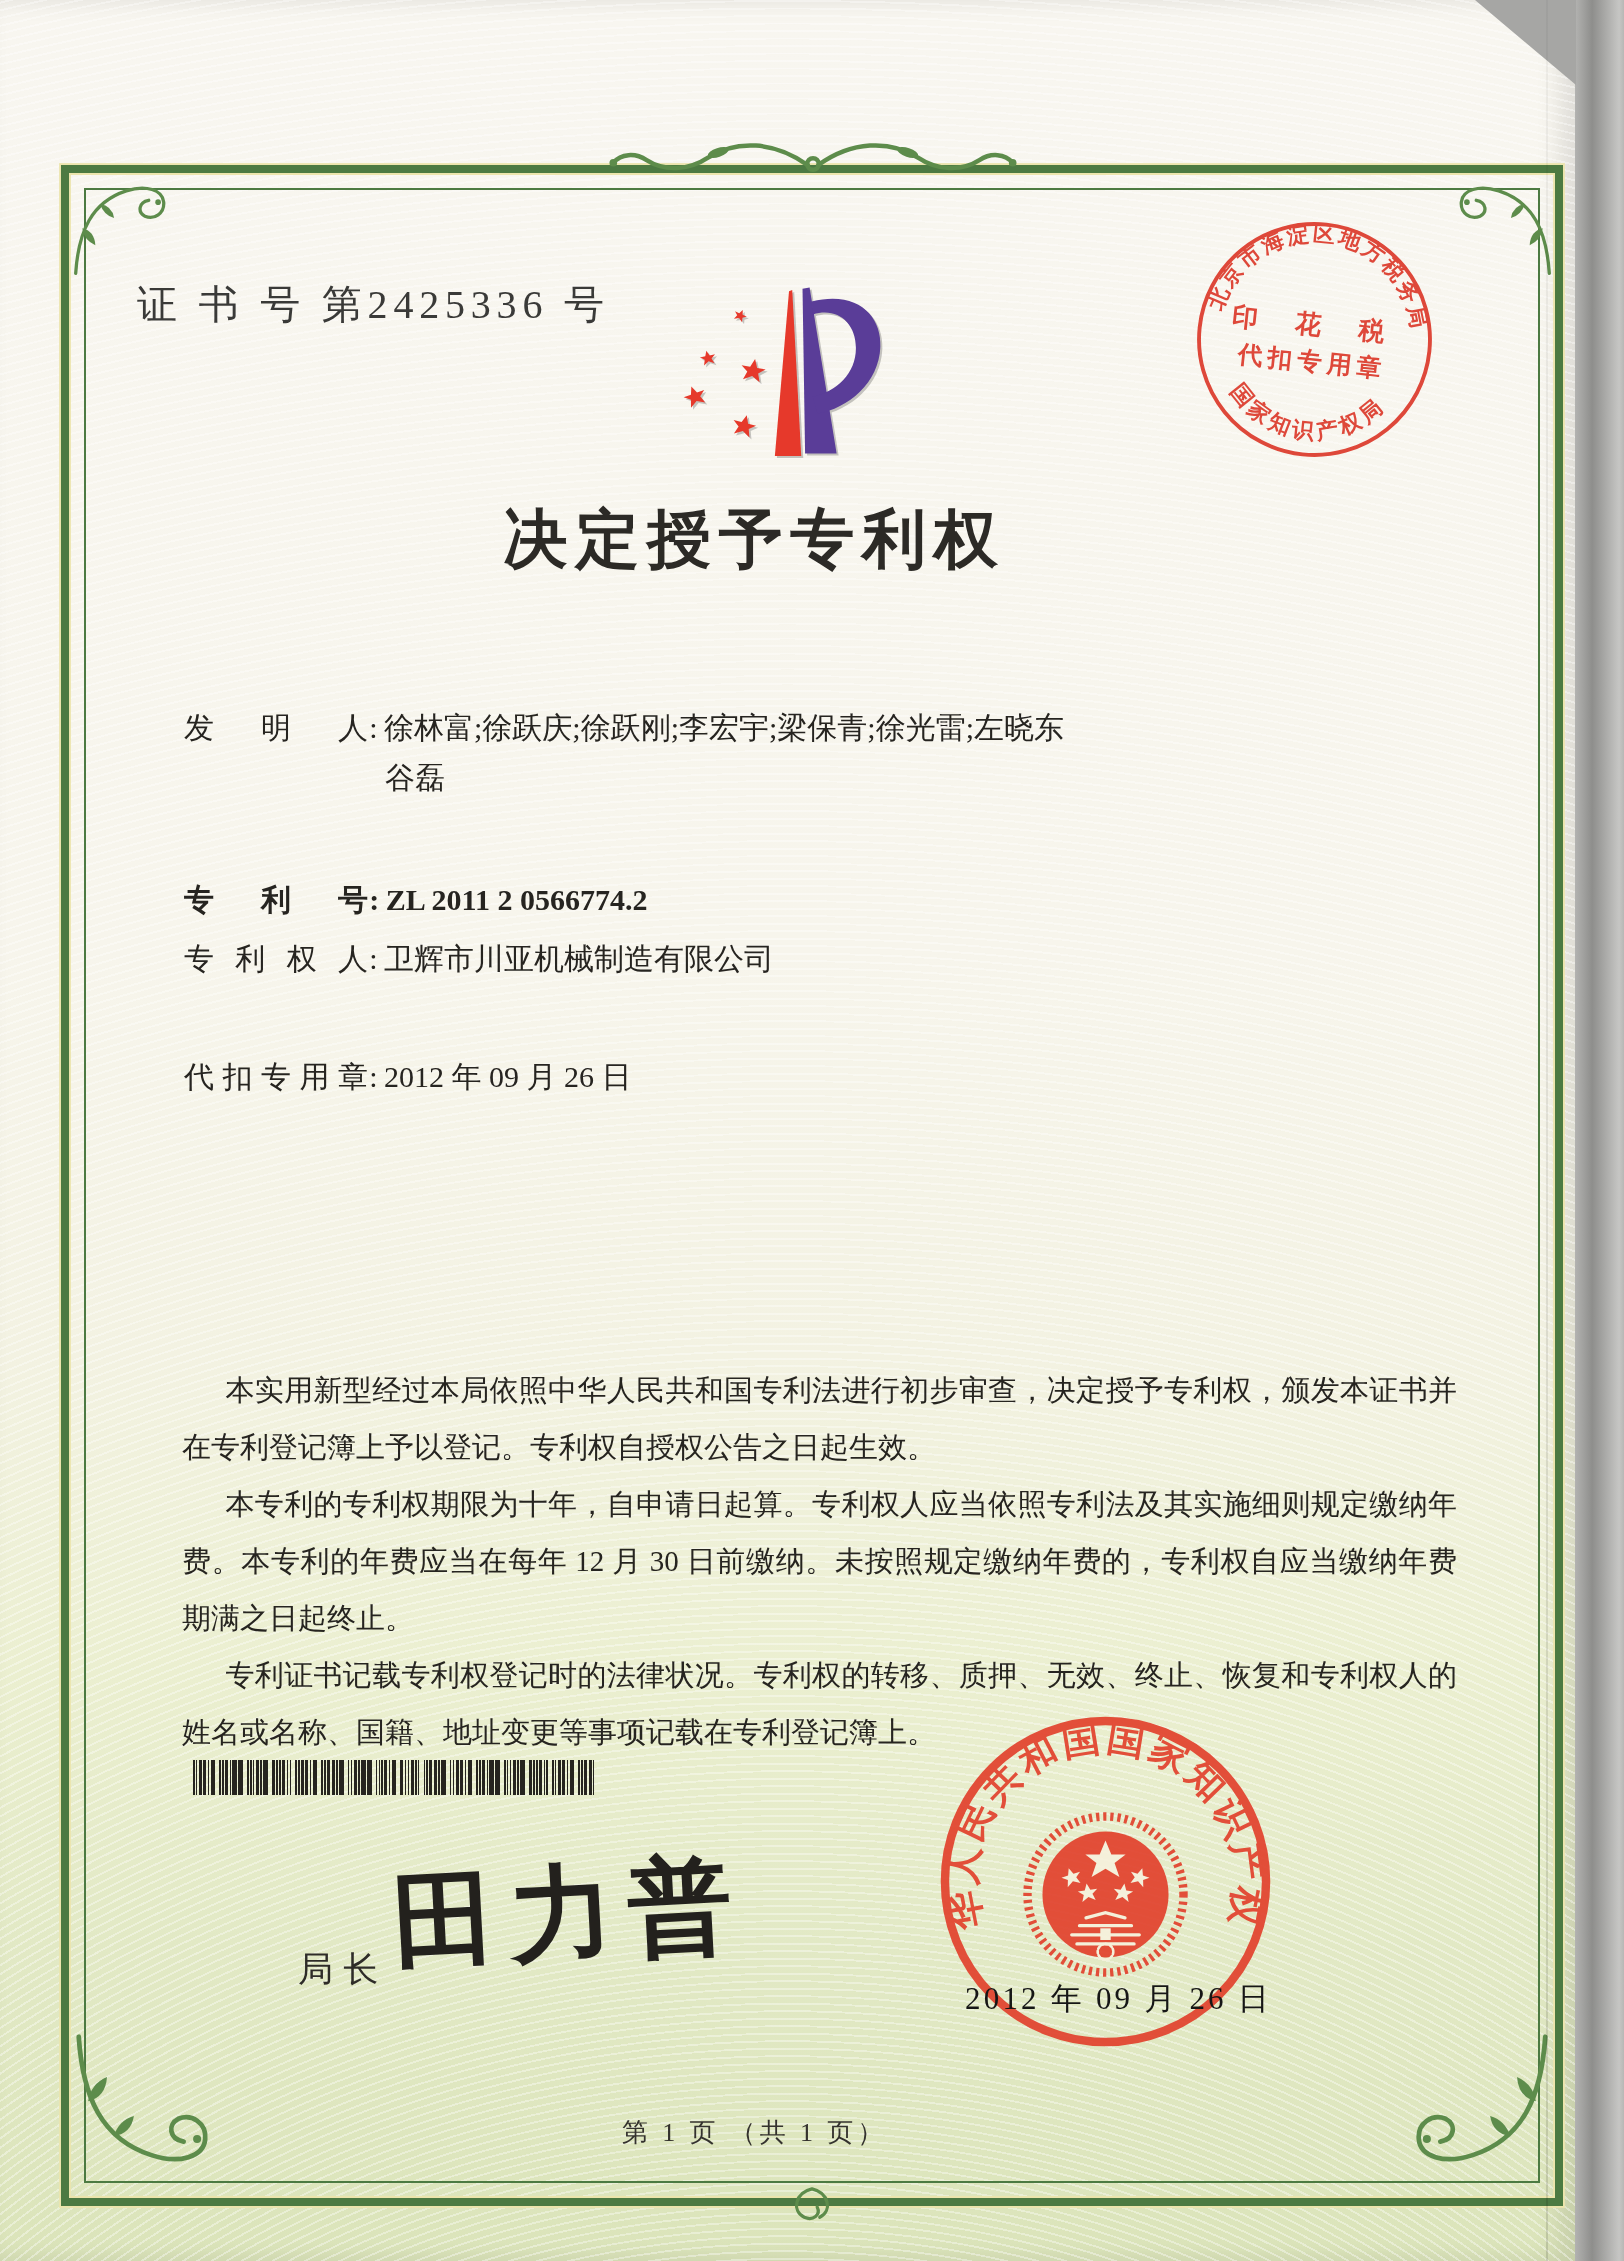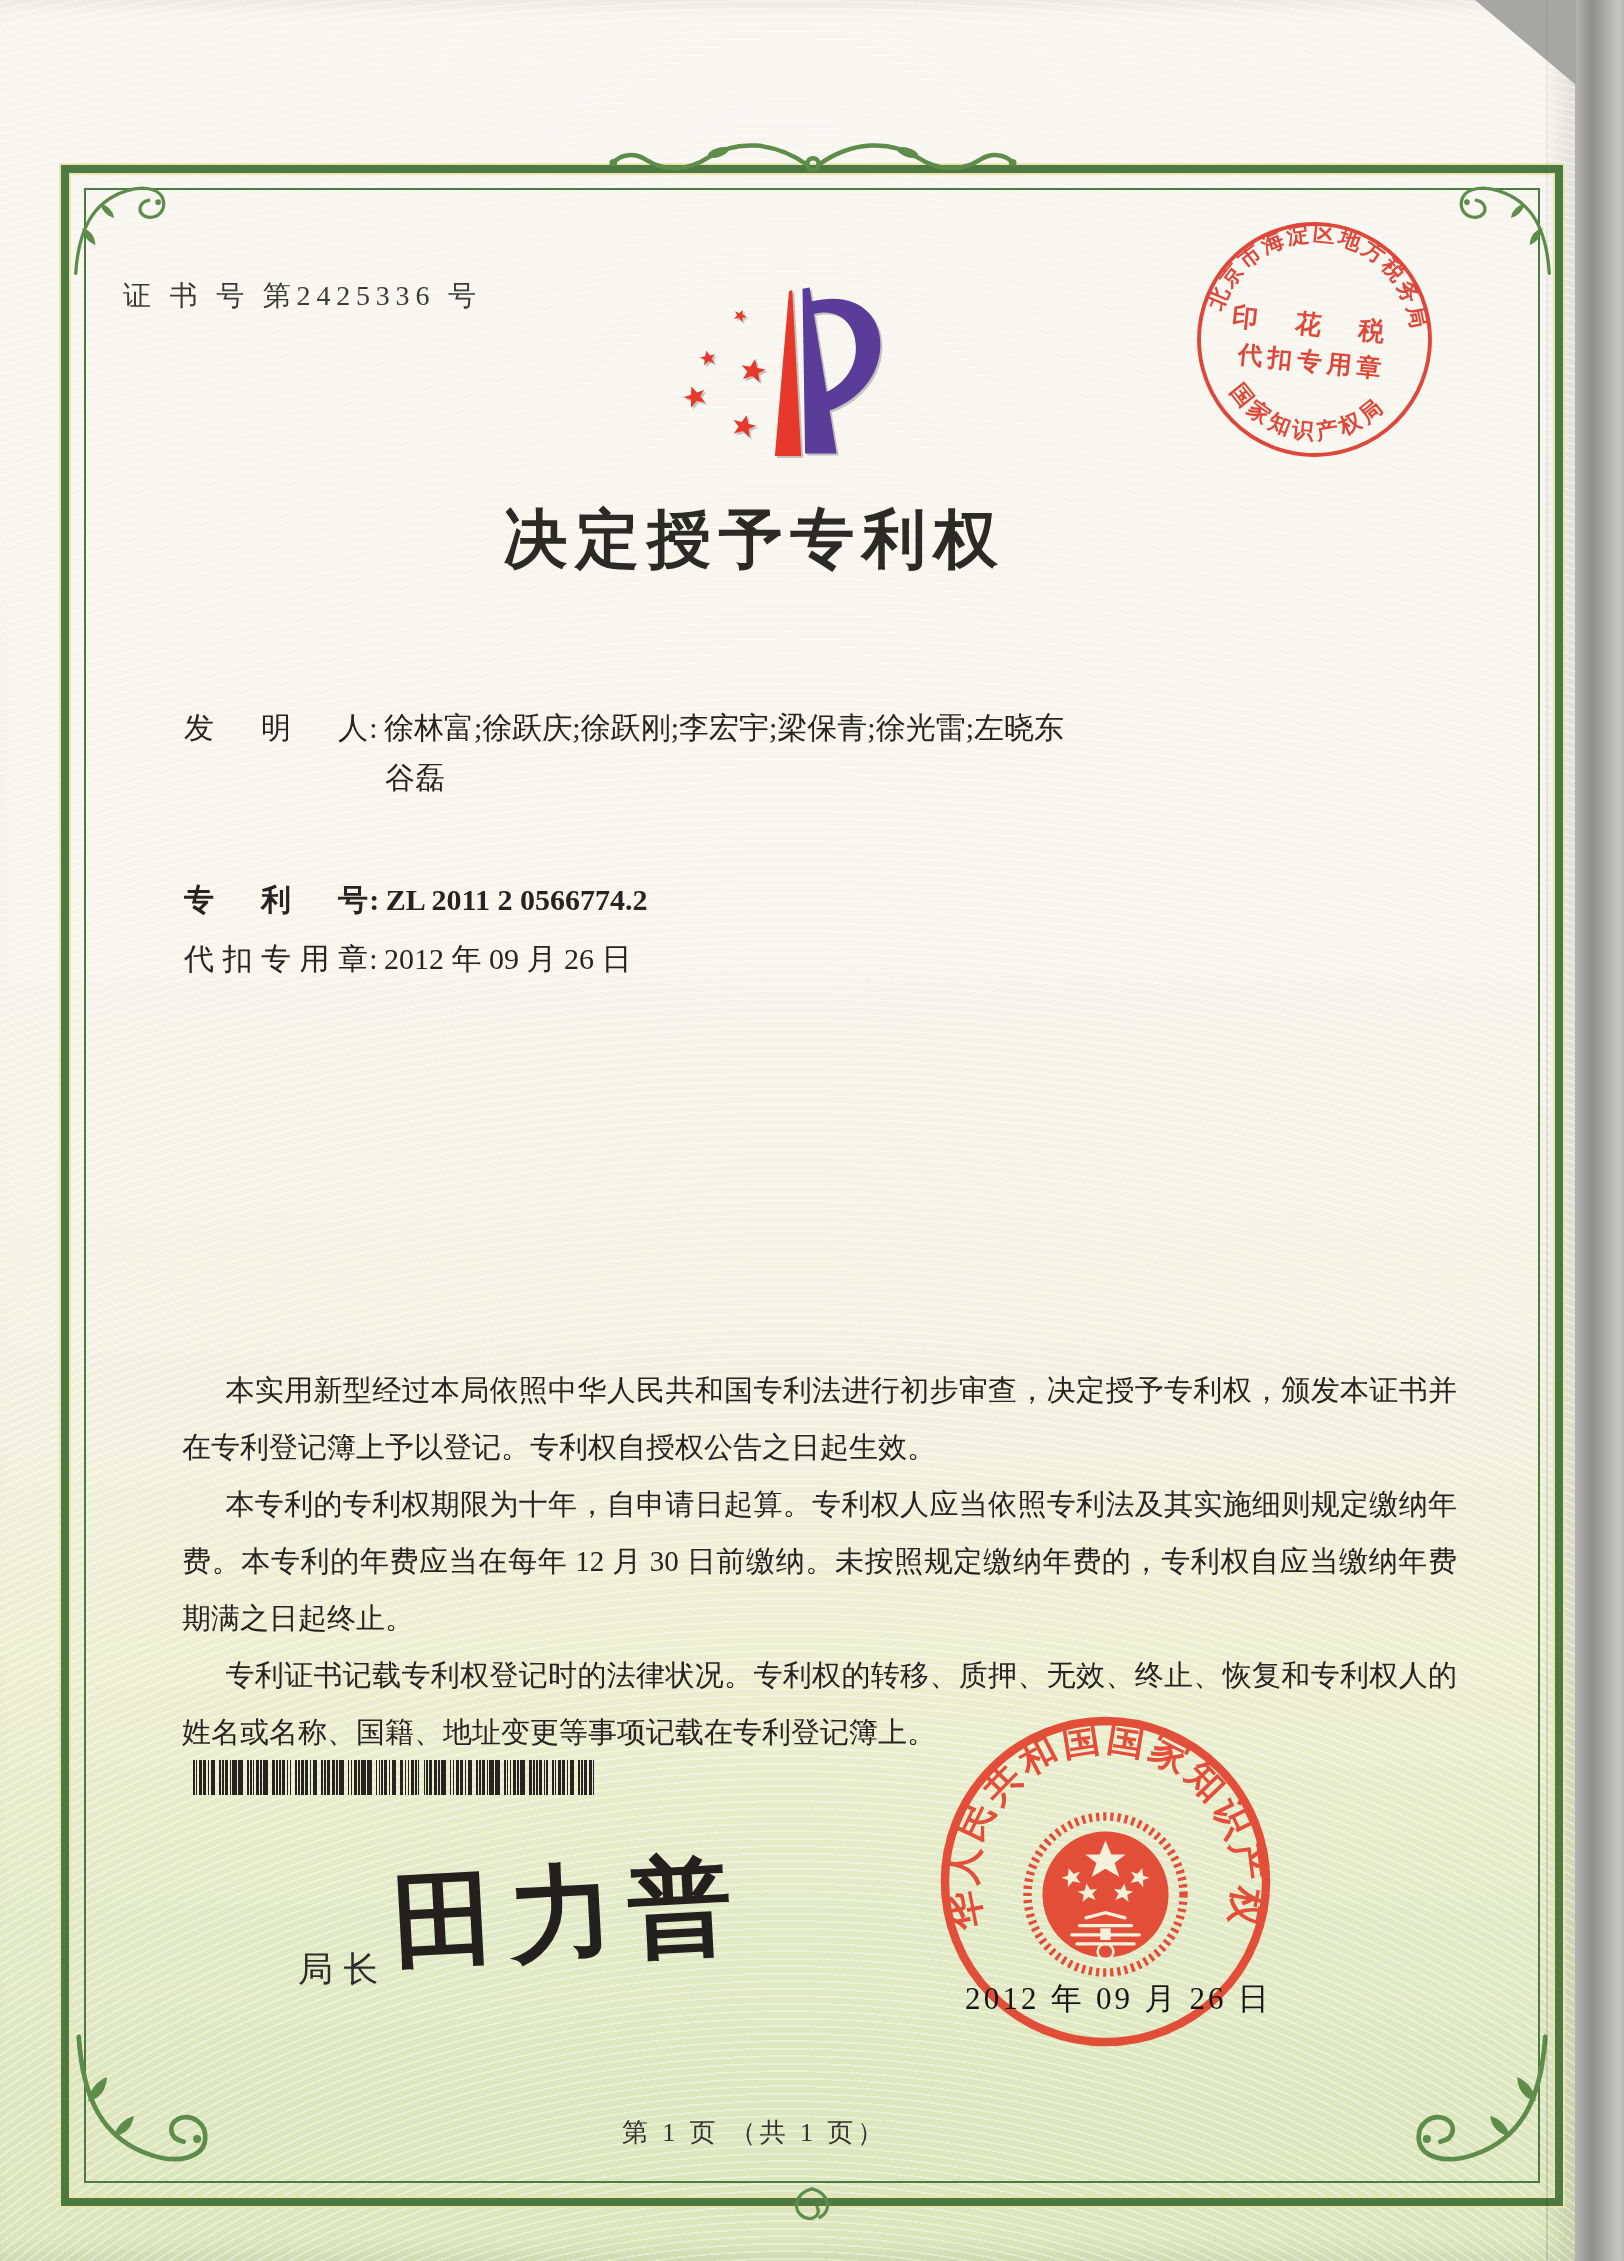--- a/index.html
+++ b/index.html
@@ -40,21 +40,21 @@
     box-shadow:0 0 0 1.9px #ece5ad, inset 0 0 0 1.9px #ece5ad;
   }
   .frame-inner{
     position:absolute;left:84px;top:188px;width:1456px;height:1995px;
     border:2.6px solid var(--green);box-sizing:border-box;
   }
   .orn{position:absolute;}
   .o1{fill:none;stroke:var(--orngreen);stroke-width:7;stroke-linecap:round;}
   .leaff{fill:var(--orngreen);stroke:none;}
   
-  .cert-no{position:absolute;left:123px;top:277px;font-size:28px;letter-spacing:5.8px;color:#3a3a38;}
+  .cert-no{position:absolute;left:137px;top:277px;font-size:40px;letter-spacing:5.8px;color:#3a3a38;}
   .logo{position:absolute;left:642px;top:263px;filter:drop-shadow(2.6px 2.6px 0.6px rgba(60,60,60,.28));}
   .stamp{position:absolute;left:1188px;top:213px;transform:rotate(6deg);opacity:.92;}
   .stamp text{fill:var(--stampred);font-family:"Liberation Serif",serif;font-weight:bold;}
   .title{
     position:absolute;left:0;top:496px;width:1509px;text-align:center;
     font-size:64px;font-weight:700;letter-spacing:7.7px;color:#2c2a26;
   }
   
   .fields{position:absolute;left:184px;top:707px;width:1277px;font-size:30px;line-height:41px;}
   .row{white-space:nowrap;}
@@ -169,20 +169,21 @@
     <text font-size="34" letter-spacing="6" text-anchor="middle">
       <textPath href="#stampArcBot" startOffset="50%">国家知识产权局</textPath>
     </text>
   </svg>
 
   <div class="title">决定授予专利权</div>
 
   <div class="fields">
       <div class="row"><span class="lab">发明人</span><span class="sep">:</span><span class="val">徐林富;徐跃庆;徐跃刚;李宏宇;梁保青;徐光雷;左晓东</span><div class="val2">谷磊</div></div>
       <div class="row"><span class="lab">专利号</span><span class="sep">:</span><span class="val">ZL 2011 2 0566774.2</span></div>
+      <div class="row"><span class="lab">专利权人</span><span class="sep">:</span><span class="val">卫辉市川亚机械制造有限公司</span></div>
       <div class="row"><span class="lab">代扣专用章</span><span class="sep">:</span><span class="val">2012 年 09 月 26 日</span></div>
     </div>
 
   <div class="paras">
       <p>本实用新型经过本局依照中华人民共和国专利法进行初步审查，决定授予专利权，颁发本证书并在专利登记簿上予以登记。专利权自授权公告之日起生效。</p>
       <p>本专利的专利权期限为十年，自申请日起算。专利权人应当依照专利法及其实施细则规定缴纳年费。本专利的年费应当在每年 12 月 30 日前缴纳。未按照规定缴纳年费的，专利权自应当缴纳年费期满之日起终止。</p>
       <p>专利证书记载专利权登记时的法律状况。专利权的转移、质押、无效、终止、恢复和专利权人的姓名或名称、国籍、地址变更等事项记载在专利登记簿上。</p>
     </div>
 
   <div class="barcode"><i style="width: 1.5px; margin-right: 1.4px;"></i><i style="width: 1.5px; margin-right: 1.4px;"></i><i style="width: 3.1px; margin-right: 1.4px;"></i><i style="width: 3.1px; margin-right: 1.4px;"></i><i style="width: 1.5px; margin-right: 1.4px;"></i><i style="width: 4.6px; margin-right: 4.1px;"></i><i style="width: 1.5px; margin-right: 1.4px;"></i><i style="width: 1.5px; margin-right: 1.4px;"></i><i style="width: 3.1px; margin-right: 1.4px;"></i><i style="width: 1.5px; margin-right: 1.4px;"></i><i style="width: 4.6px; margin-right: 1.4px;"></i><i style="width: 4.6px; margin-right: 4.1px;"></i><i style="width: 1.5px; margin-right: 1.4px;"></i><i style="width: 1.5px; margin-right: 1.4px;"></i><i style="width: 1.5px; margin-right: 1.4px;"></i><i style="width: 3.1px; margin-right: 1.4px;"></i><i style="width: 1.5px; margin-right: 1.4px;"></i><i style="width: 4.6px; margin-right: 4.1px;"></i><i style="width: 3.1px; margin-right: 1.4px;"></i><i style="width: 1.5px; margin-right: 1.4px;"></i><i style="width: 1.5px; margin-right: 1.4px;"></i><i style="width: 3.1px; margin-right: 1.4px;"></i><i style="width: 1.5px; margin-right: 1.4px;"></i><i style="width: 1.5px; margin-right: 4.1px;"></i><i style="width: 1.5px; margin-right: 1.4px;"></i><i style="width: 1.5px; margin-right: 1.4px;"></i><i style="width: 3.1px; margin-right: 1.4px;"></i><i style="width: 3.1px; margin-right: 1.4px;"></i><i style="width: 1.5px; margin-right: 1.4px;"></i><i style="width: 4.6px; margin-right: 4.1px;"></i><i style="width: 1.5px; margin-right: 1.4px;"></i><i style="width: 1.5px; margin-right: 1.4px;"></i><i style="width: 3.1px; margin-right: 1.4px;"></i><i style="width: 3.1px; margin-right: 1.4px;"></i><i style="width: 1.5px; margin-right: 1.4px;"></i><i style="width: 4.6px; margin-right: 4.1px;"></i><i style="width: 1.5px; margin-right: 1.4px;"></i><i style="width: 1.5px; margin-right: 1.4px;"></i><i style="width: 3.1px; margin-right: 1.4px;"></i><i style="width: 1.5px; margin-right: 1.4px;"></i><i style="width: 4.6px; margin-right: 1.4px;"></i><i style="width: 4.6px; margin-right: 4.1px;"></i><i style="width: 1.5px; margin-right: 1.4px;"></i><i style="width: 1.5px; margin-right: 1.4px;"></i><i style="width: 1.5px; margin-right: 1.4px;"></i><i style="width: 3.1px; margin-right: 1.4px;"></i><i style="width: 1.5px; margin-right: 1.4px;"></i><i style="width: 4.6px; margin-right: 4.1px;"></i><i style="width: 3.1px; margin-right: 1.4px;"></i><i style="width: 1.5px; margin-right: 1.4px;"></i><i style="width: 1.5px; margin-right: 1.4px;"></i><i style="width: 3.1px; margin-right: 1.4px;"></i><i style="width: 1.5px; margin-right: 1.4px;"></i><i style="width: 1.5px; margin-right: 4.1px;"></i><i style="width: 1.5px; margin-right: 1.4px;"></i><i style="width: 1.5px; margin-right: 1.4px;"></i><i style="width: 3.1px; margin-right: 1.4px;"></i><i style="width: 3.1px; margin-right: 1.4px;"></i><i style="width: 1.5px; margin-right: 1.4px;"></i><i style="width: 4.6px; margin-right: 4.1px;"></i><i style="width: 1.5px; margin-right: 1.4px;"></i><i style="width: 1.5px; margin-right: 1.4px;"></i><i style="width: 3.1px; margin-right: 1.4px;"></i><i style="width: 3.1px; margin-right: 1.4px;"></i><i style="width: 1.5px; margin-right: 1.4px;"></i><i style="width: 4.6px; margin-right: 4.1px;"></i><i style="width: 1.5px; margin-right: 1.4px;"></i><i style="width: 1.5px; margin-right: 1.4px;"></i><i style="width: 3.1px; margin-right: 1.4px;"></i><i style="width: 1.5px; margin-right: 1.4px;"></i><i style="width: 4.6px; margin-right: 1.4px;"></i><i style="width: 4.6px; margin-right: 4.1px;"></i><i style="width: 1.5px; margin-right: 1.4px;"></i><i style="width: 1.5px; margin-right: 1.4px;"></i><i style="width: 1.5px; margin-right: 1.4px;"></i><i style="width: 3.1px; margin-right: 1.4px;"></i><i style="width: 1.5px; margin-right: 1.4px;"></i><i style="width: 4.6px; margin-right: 4.1px;"></i><i style="width: 3.1px; margin-right: 1.4px;"></i><i style="width: 1.5px; margin-right: 1.4px;"></i><i style="width: 1.5px; margin-right: 1.4px;"></i><i style="width: 3.1px; margin-right: 1.4px;"></i><i style="width: 1.5px; margin-right: 1.4px;"></i><i style="width: 1.5px; margin-right: 4.1px;"></i><i style="width: 1.5px; margin-right: 1.4px;"></i><i style="width: 1.5px; margin-right: 1.4px;"></i><i style="width: 3.1px; margin-right: 1.4px;"></i><i style="width: 3.1px; margin-right: 1.4px;"></i><i style="width: 1.5px; margin-right: 1.4px;"></i><i style="width: 4.6px; margin-right: 4.1px;"></i><i style="width: 1.5px; margin-right: 1.4px;"></i><i style="width: 1.5px; margin-right: 1.4px;"></i><i style="width: 3.1px; margin-right: 1.4px;"></i><i style="width: 3.1px; margin-right: 1.4px;"></i><i style="width: 1.5px; margin-right: 1.4px;"></i></div>

